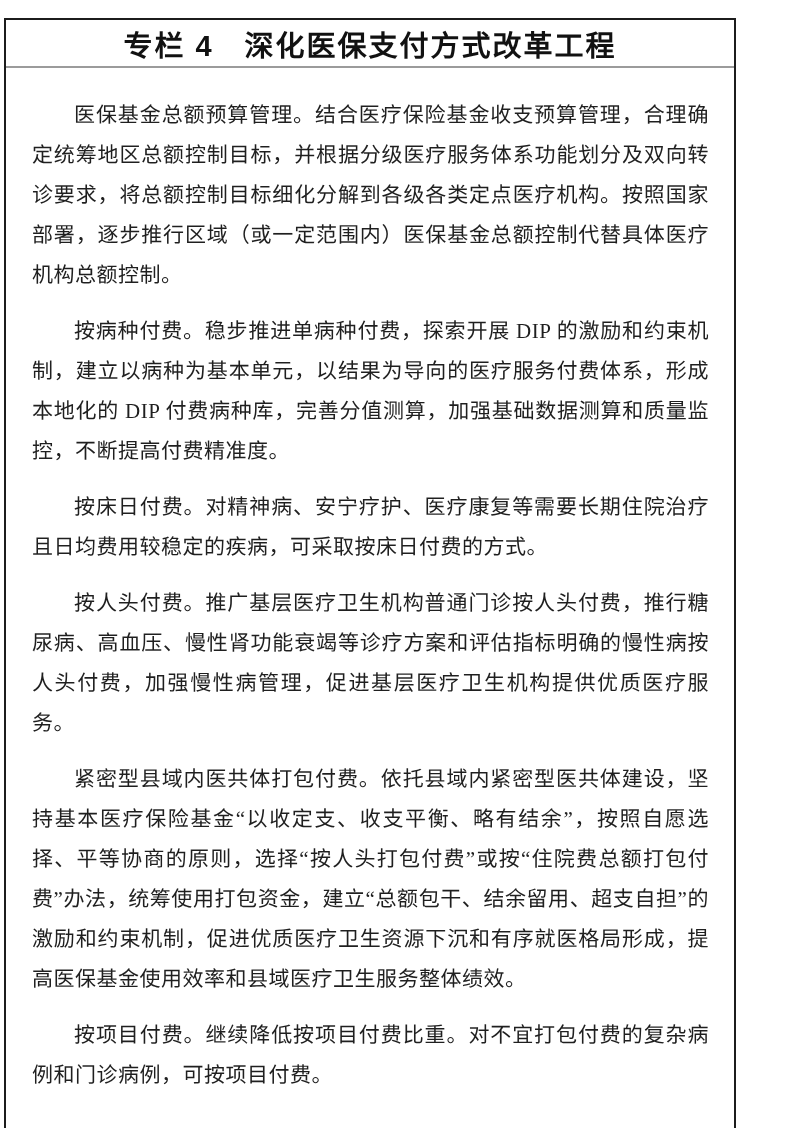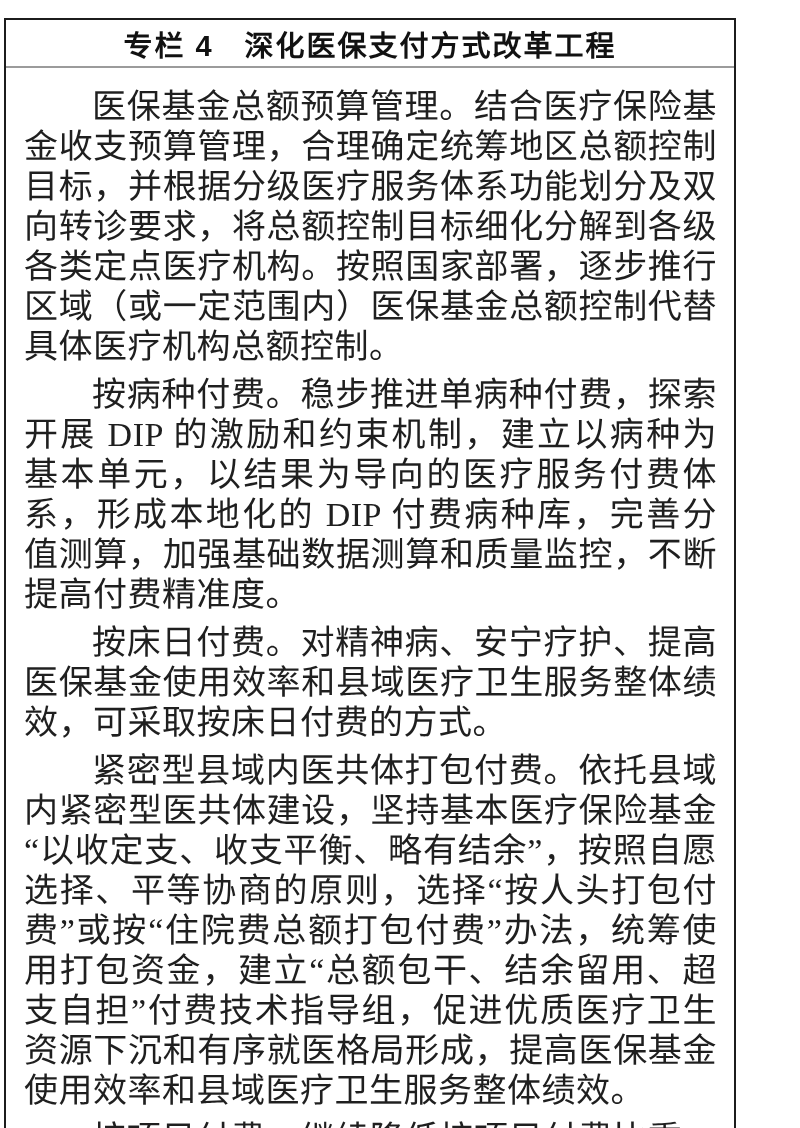--- a/index.html
+++ b/index.html
@@ -43,37 +43,38 @@
   .divider {
     height: 0;
     border: 0;
     border-top: 2px solid #9b9b9b;
     margin: 0;
   }
   .box-body {
     padding: 11px 9px 0 10px;
   }
   .para {
-    margin: 8px;
-    font-size: 34px;
+    margin: 16px;
+    font-size: 21px;
     line-height: 40px;
     text-indent: 2em;
     text-align: justify;
     letter-spacing: 0.5px;
     color: #1f1f1f;
   }
 </style>
 </head>
 <body>
 
 <div class="box">
   <div class="box-header">
     <h1 class="box-title">专栏 4　深化医保支付方式改革工程</h1>
   </div>
   <hr class="divider">
   <div class="box-body">
       <p class="para">医保基金总额预算管理。结合医疗保险基金收支预算管理，合理确定统筹地区总额控制目标，并根据分级医疗服务体系功能划分及双向转诊要求，将总额控制目标细化分解到各级各类定点医疗机构。按照国家部署，逐步推行区域（或一定范围内）医保基金总额控制代替具体医疗机构总额控制。</p>
       <p class="para">按病种付费。稳步推进单病种付费，探索开展 DIP 的激励和约束机制，建立以病种为基本单元，以结果为导向的医疗服务付费体系，形成本地化的 DIP 付费病种库，完善分值测算，加强基础数据测算和质量监控，不断提高付费精准度。</p>
-      <p class="para">按床日付费。对精神病、安宁疗护、提高医保基金使用效率和县域医疗卫生服务整体绩效，可采取按床日付费的方式。</p>
-      <p class="para">紧密型县域内医共体打包付费。依托县域内紧密型医共体建设，坚持基本医疗保险基金“以收定支、收支平衡、略有结余”，按照自愿选择、平等协商的原则，选择“按人头打包付费”或按“住院费总额打包付费”办法，统筹使用打包资金，建立“总额包干、结余留用、超支自担”付费技术指导组，促进优质医疗卫生资源下沉和有序就医格局形成，提高医保基金使用效率和县域医疗卫生服务整体绩效。</p>
+      <p class="para">按床日付费。对精神病、安宁疗护、医疗康复等需要长期住院治疗且日均费用较稳定的疾病，可采取按床日付费的方式。</p>
+      <p class="para">按人头付费。推广基层医疗卫生机构普通门诊按人头付费，推行糖尿病、高血压、慢性肾功能衰竭等诊疗方案和评估指标明确的慢性病按人头付费，加强慢性病管理，促进基层医疗卫生机构提供优质医疗服务。</p>
+      <p class="para">紧密型县域内医共体打包付费。依托县域内紧密型医共体建设，坚持基本医疗保险基金“以收定支、收支平衡、略有结余”，按照自愿选择、平等协商的原则，选择“按人头打包付费”或按“住院费总额打包付费”办法，统筹使用打包资金，建立“总额包干、结余留用、超支自担”的激励和约束机制，促进优质医疗卫生资源下沉和有序就医格局形成，提高医保基金使用效率和县域医疗卫生服务整体绩效。</p>
       <p class="para">按项目付费。继续降低按项目付费比重。对不宜打包付费的复杂病例和门诊病例，可按项目付费。</p>
     </div>
 </div>
 
 </body></html>

